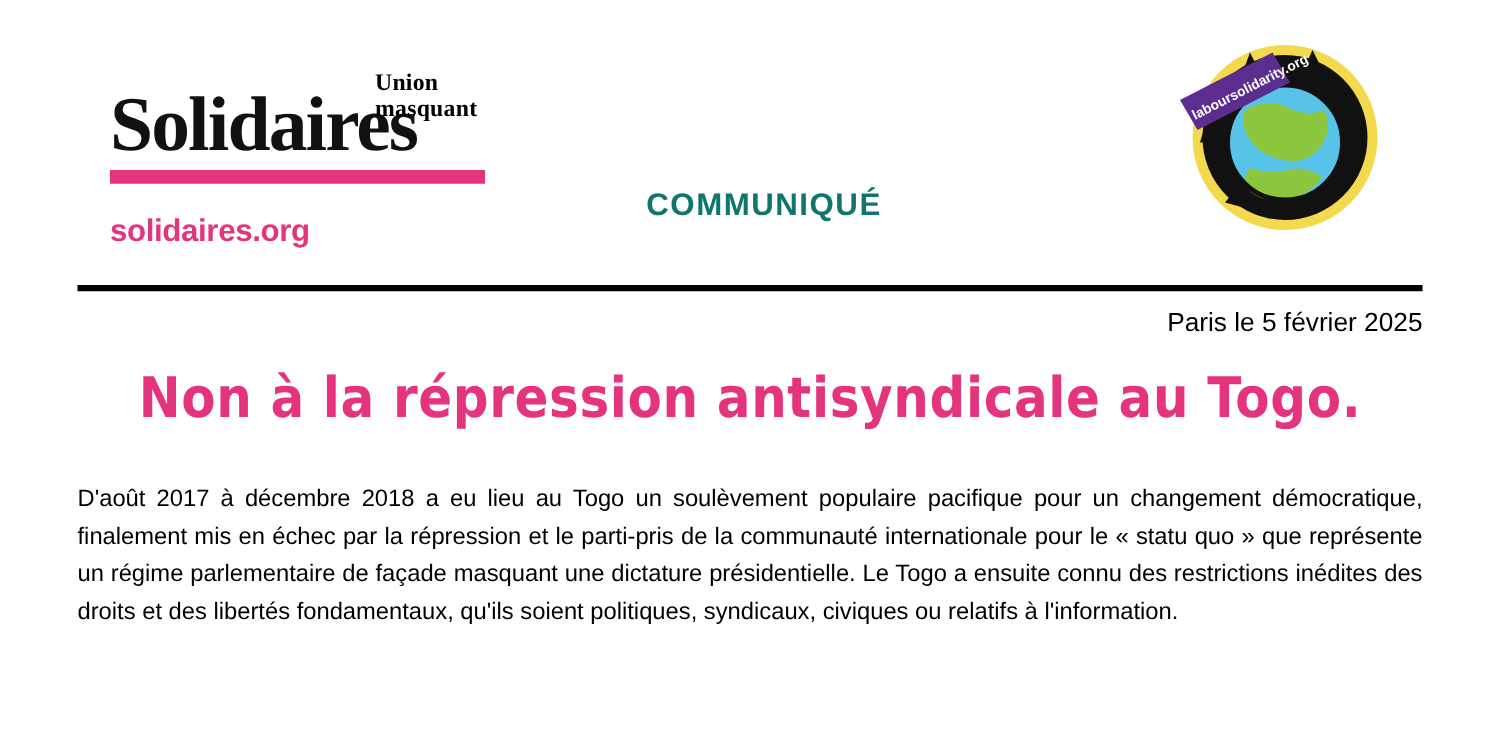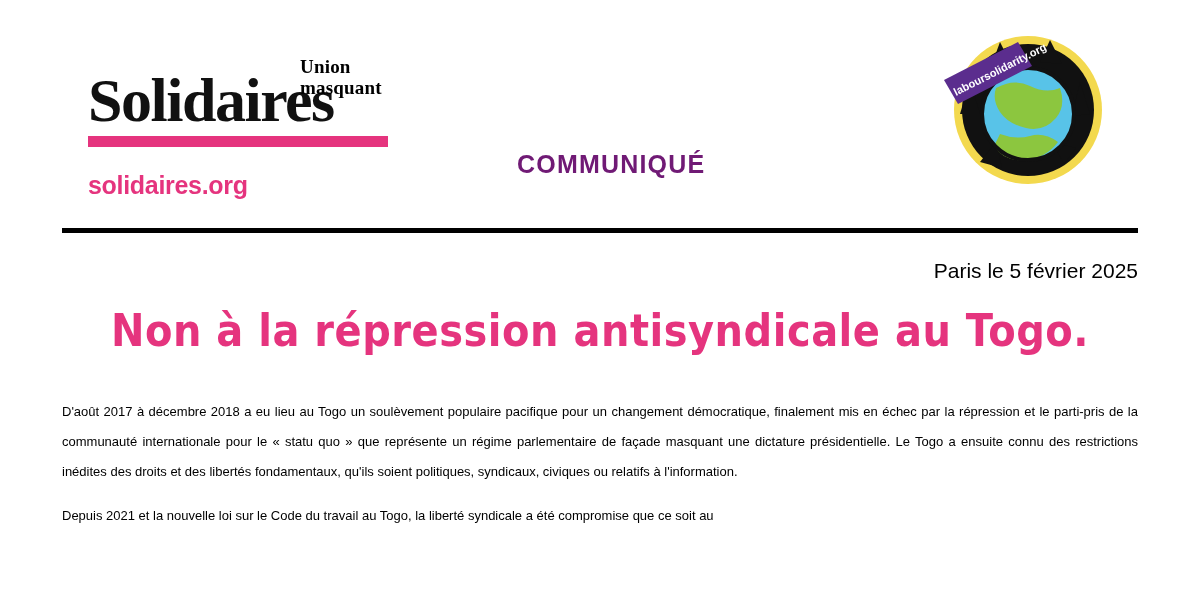--- a/index.html
+++ b/index.html
@@ -67,21 +67,21 @@
     letter-spacing: -0.3px;
   }
 
   .communique {
     position: absolute;
     left: 455px;
     top: 150px;
     font-size: 25px;
     font-weight: bold;
     letter-spacing: 1.2px;
-    color: #701a75;
+    color: #0f766e;
   }
 
   
   .emblem {
     position: absolute;
     right: 22px;
     top: 22px;
     width: 176px;
     height: 176px;
   }
@@ -91,41 +91,41 @@
   .rule {
     height: 5px;
     background: #000;
     margin: 0 0 0 0;
   }
 
   
   .date-line {
     text-align: right;
     font-size: 21px;
-    margin-top: 26px;
+    margin-top: 14px;
     color: #000;
   }
 
   
   .doc-title {
     margin-top: 22px;
     text-align: center;
     color: #e5347e;
     font-family: "DejaVu Sans", sans-serif;
     font-weight: bold;
     font-size: 40px;
     letter-spacing: 0.5px;
     transform: scaleY(1.12);
     transform-origin: center top;
   }
 
   
   .body-text {
     margin-top: 46px;
-    font-size: 13px;
+    font-size: 19px;
     line-height: 30px;
     text-align: justify;
     color: #000;
   }
   .body-text p {
     margin: 0 0 14px 0;
   }
 </style>
 </head>
 <body>
@@ -177,16 +177,15 @@
   </div>
 
   <div class="rule"></div>
 
   <div class="date-line">Paris le 5 février 2025</div>
 
   <h1 class="doc-title">Non à la répression antisyndicale au Togo.</h1>
 
   <div class="body-text">
     <p>D'août 2017 à décembre 2018 a eu lieu au Togo un soulèvement populaire pacifique pour un changement démocratique, finalement mis en échec par la répression et le parti-pris de la communauté internationale pour le « statu quo » que représente un régime parlementaire de façade masquant une dictature présidentielle. Le Togo a ensuite connu des restrictions inédites des droits et des libertés fondamentaux, qu'ils soient politiques, syndicaux, civiques ou relatifs à l'information.</p>
-    <p>Depuis 2021 et la nouvelle loi sur le Code du travail au Togo, la liberté syndicale a été compromise que ce soit au</p>
   </div>
 
 </div>
 
 </body></html>

